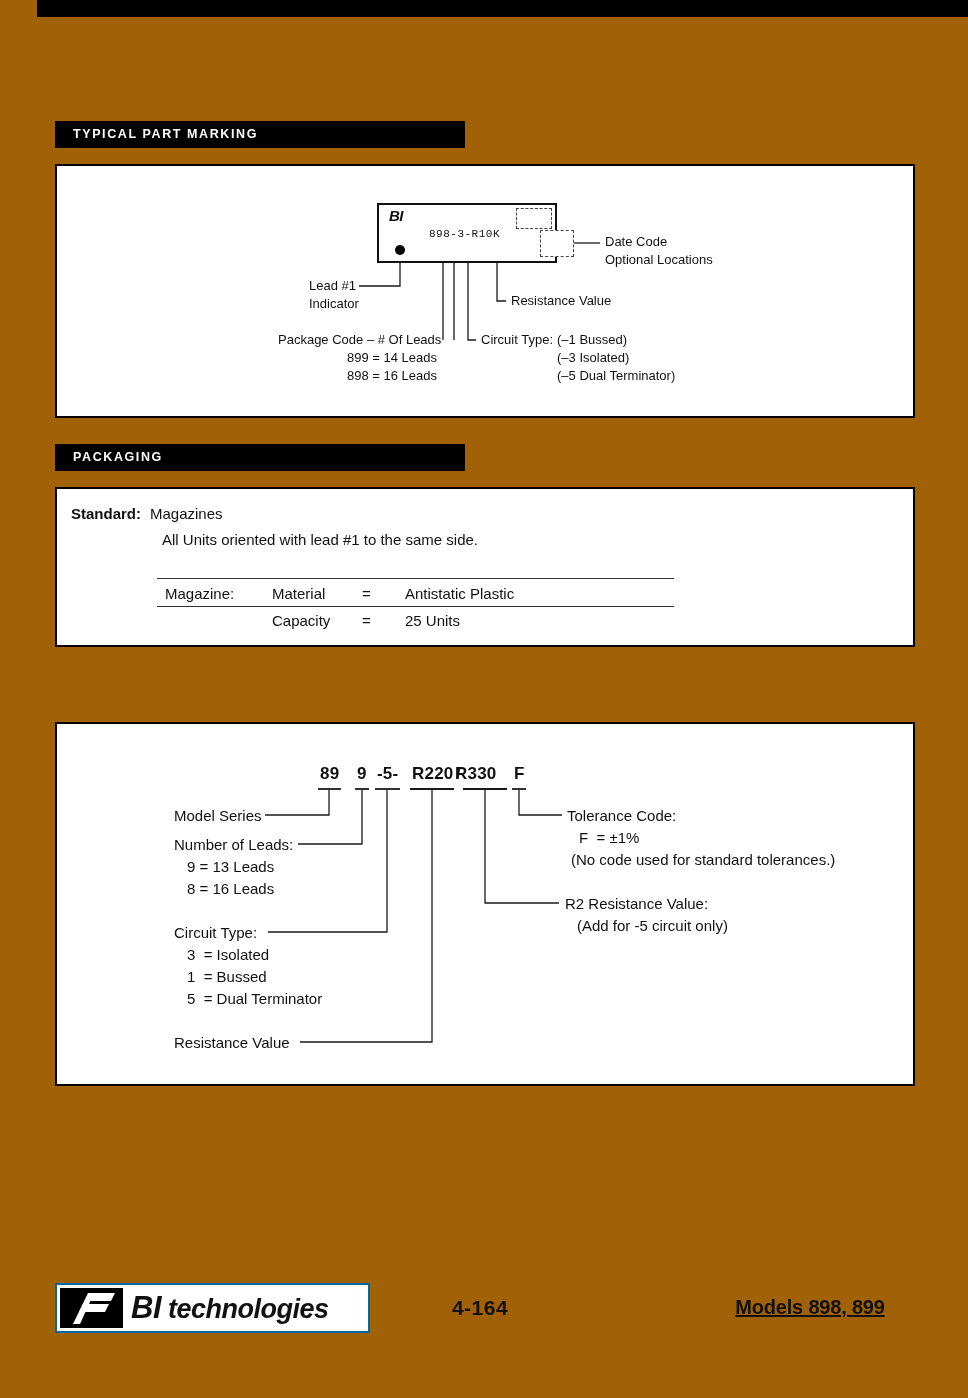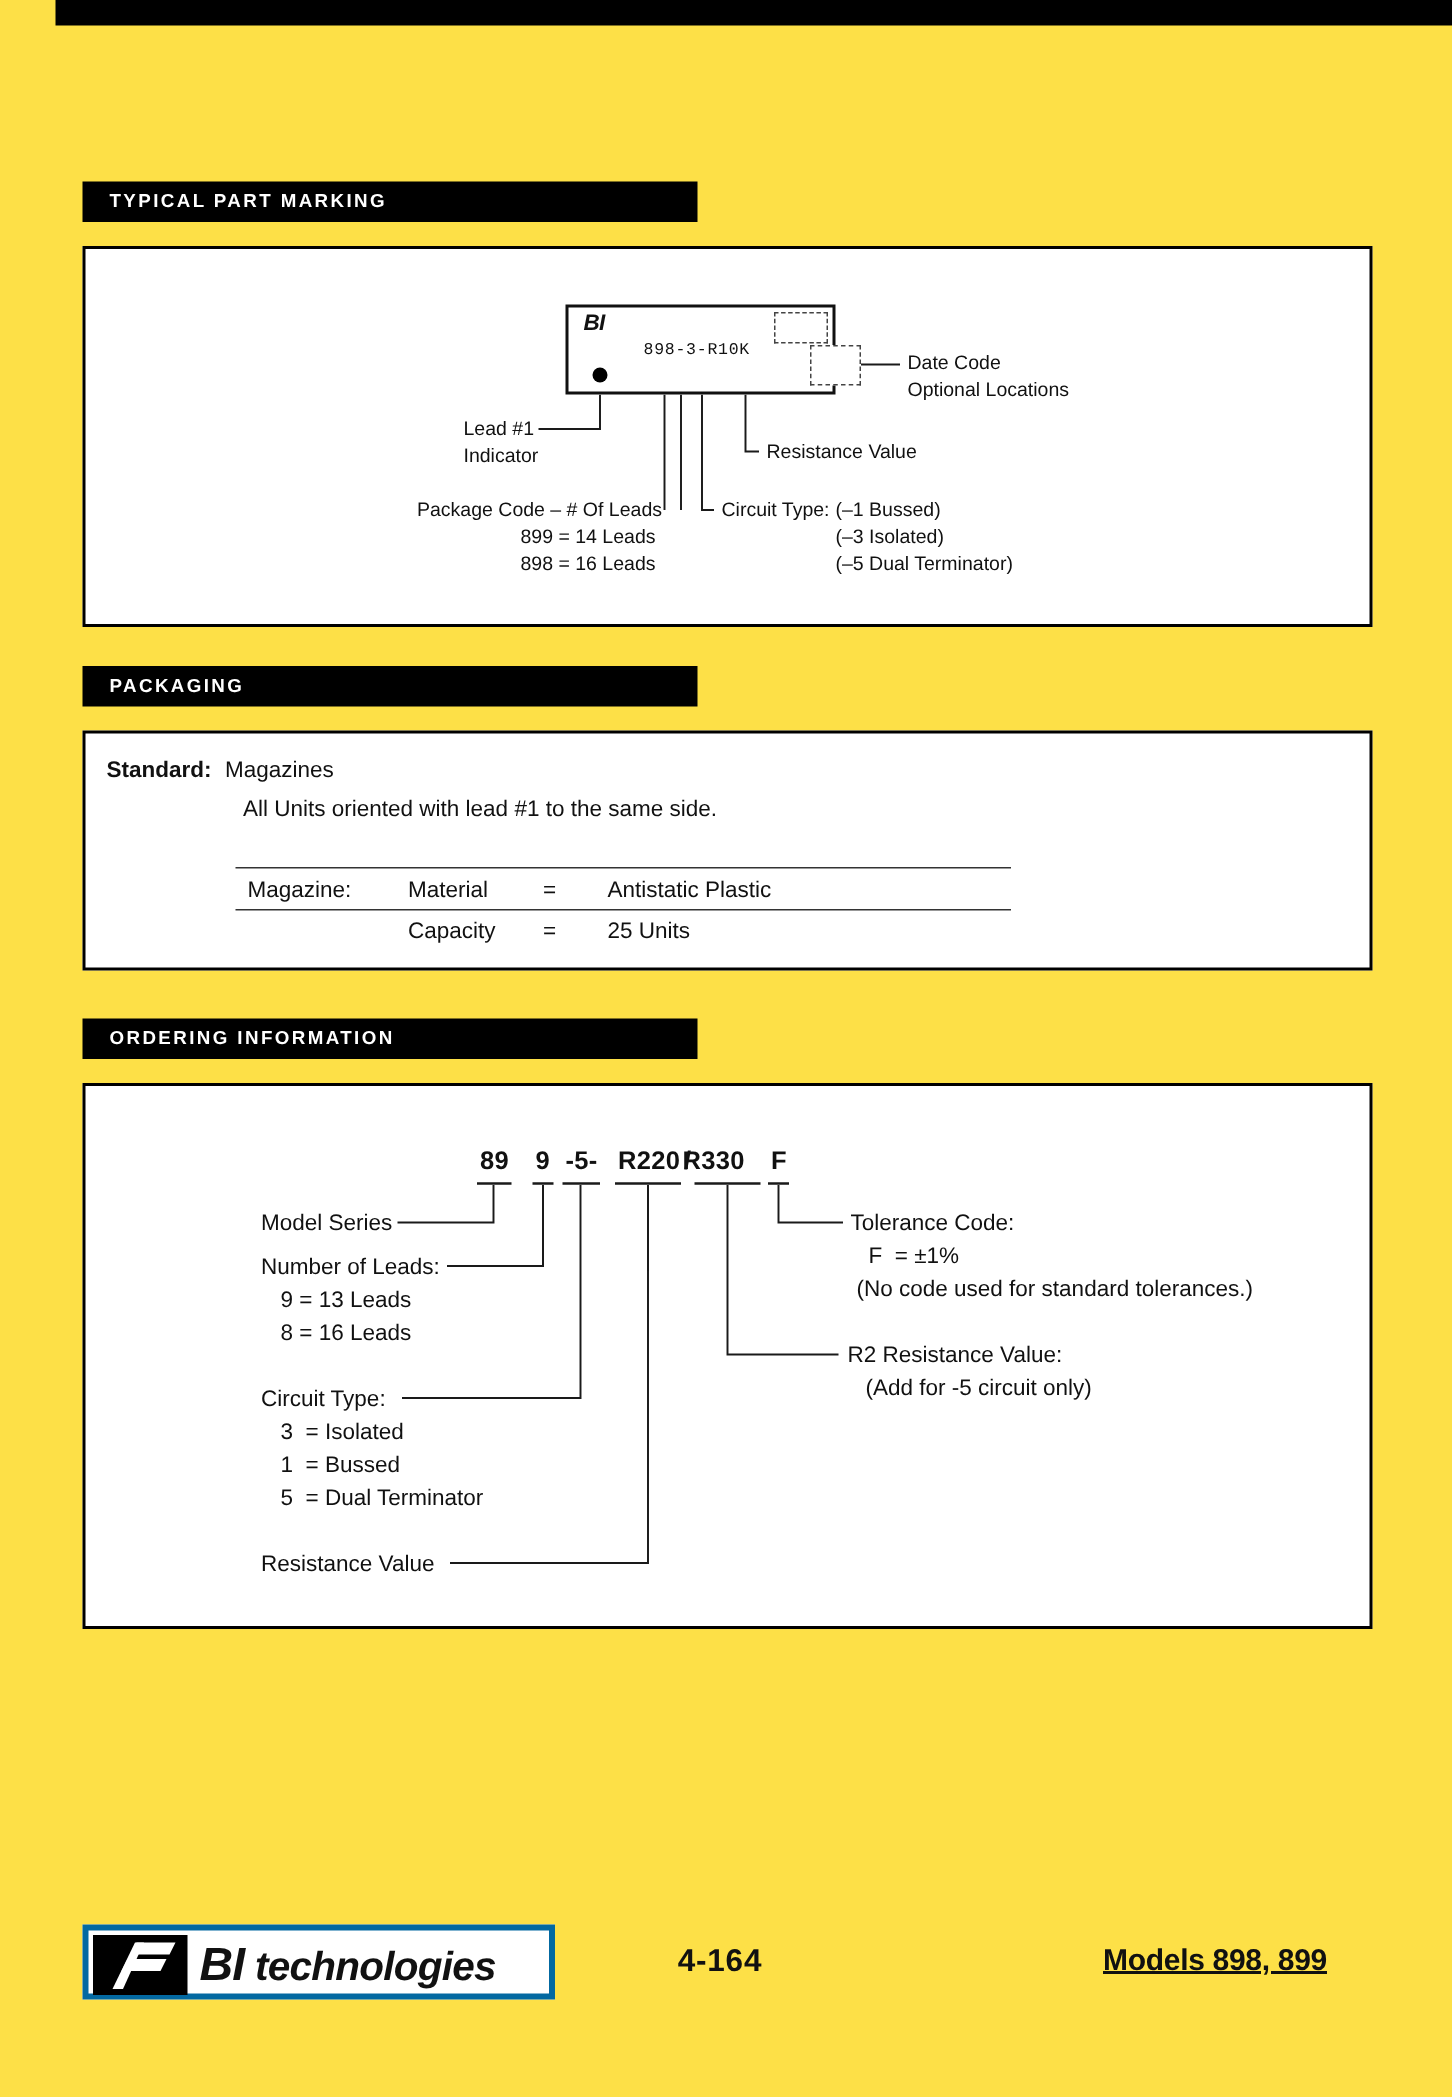--- a/index.html
+++ b/index.html
@@ -1,17 +1,17 @@
 <!DOCTYPE html>
 <html><head>
 <meta charset="utf-8">
 <style>
   html,body{margin:0;padding:0;background:#e8e8e8;}
   .page{
-    position:relative;width:968px;height:1398px;background:#fde047;
+    position:relative;width:968px;height:1398px;background:#a16207;
     font-family:"Liberation Sans","DejaVu Sans",sans-serif;color:#111;
     overflow:hidden;margin:0 auto;
   }
   .abs{position:absolute;white-space:pre;line-height:1.2;}
   .topbar{position:absolute;background:#000;}
   .secbar{
     position:absolute;width:410px;height:27px;background:#000;color:#fff;
     font-weight:bold;font-size:12.5px;letter-spacing:1.6px;line-height:27px;
     padding-left:18px;box-sizing:border-box;
   }
@@ -26,21 +26,21 @@
     position:absolute;width:180px;height:60px;border:2px solid #111;
     box-sizing:border-box;background:#fff;
   }
   .plogo{position:absolute;left:10px;top:2px;font-style:italic;font-weight:bold;font-size:15px;letter-spacing:-0.5px;}
   .pdot{position:absolute;left:16px;top:40px;width:10px;height:10px;border-radius:50%;background:#000;}
   .ptext{position:absolute;left:50px;top:23px;font-family:"Liberation Mono","DejaVu Sans Mono",monospace;font-size:11px;letter-spacing:0.5px;white-space:pre;}
   .dash{position:absolute;border:1.5px dashed #444;box-sizing:border-box;}
   .dashout{background:#fff;}
   .rule{position:absolute;height:0;border-top:1px solid #333;}
   .pn{position:absolute;font-weight:bold;font-size:17px;white-space:pre;letter-spacing:0.2px;}
-  .brandbox{position:absolute;border:4px solid #0369a1;box-sizing:border-box;background:#fff;padding-left:12px;}
+  .brandbox{position:absolute;border:2px solid #0369a1;box-sizing:border-box;background:#fff;padding-left:12px;}
   .logosq{position:absolute;left:3px;top:3px;width:63px;height:40px;background:#000;}
   .brandtxt{position:absolute;left:74px;top:5px;white-space:nowrap;font-style:italic;font-weight:bold;letter-spacing:-0.5px;}
   .brandtxt .bi{font-size:31px;}
   .brandtxt .rest{font-size:27px;}
   .pgnum{position:absolute;font-weight:bold;font-size:21px;text-align:center;letter-spacing:0.5px;}
   .models{position:absolute;font-weight:bold;font-size:20px;text-align:center;letter-spacing:-0.2px;text-decoration:underline;}
 </style>
 </head>
 <body>
 
@@ -101,23 +101,20 @@
     <span class="abs t15" style="left:108px;top:96px;">Magazine:</span>
     <span class="abs t15" style="left:215px;top:96px;">Material</span>
     <span class="abs t15" style="left:305px;top:96px;">=</span>
     <span class="abs t15" style="left:348px;top:96px;">Antistatic Plastic</span>
     <div class="rule" style="left:100px;top:117px;width:517px;"></div>
     <span class="abs t15" style="left:215px;top:123px;">Capacity</span>
     <span class="abs t15" style="left:305px;top:123px;">=</span>
     <span class="abs t15" style="left:348px;top:123px;">25 Units</span>
   </div>
 
-  <div class="secbar" style="left:55px;top:679px;">
-    <span>ORDERING INFORMATION</span>
-  </div>
 
   <div class="frame" style="left:55px;top:722px;width:860px;height:364px;">
     <svg class="lines" width="856" height="360" viewBox="0 0 856 360">
       <path class="u" d="M261 65 H284"></path>
       <path class="u" d="M298 65 H312"></path>
       <path class="u" d="M318 65 H343"></path>
       <path class="u" d="M353 65 H397"></path>
       <path class="u" d="M406 65 H450"></path>
       <path class="u" d="M455 65 H469"></path>
       <path d="M208 91 H272 V66"></path>

